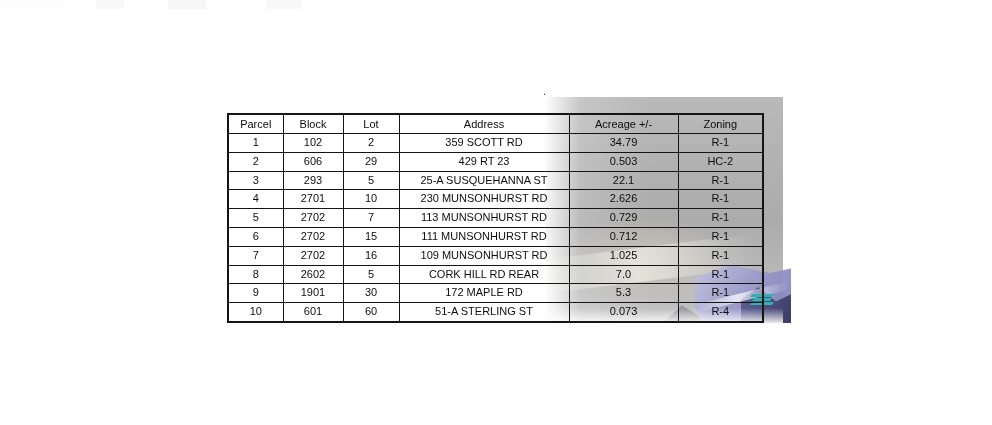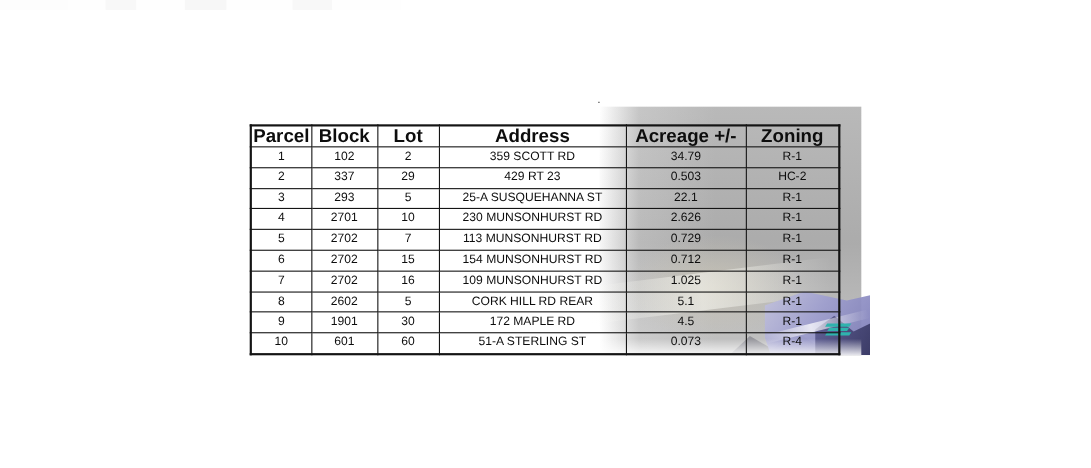--- a/index.html
+++ b/index.html
@@ -71,21 +71,21 @@
   table.parcel-table{
     position:absolute;left:227px;top:113px;width:535px;z-index:2;
     border-collapse:collapse;table-layout:fixed;
     font-size:11px;text-align:center;color:#0d0d0d;
     border:2px solid #141414;
   }
   .parcel-table th,.parcel-table td{
     border:1.5px solid #141414;padding:0;height:17.8px;line-height:17.8px;
     overflow:hidden;white-space:nowrap;background:transparent;font-weight:normal;
   }
-  .parcel-table thead th{font-weight:bold;font-size:17px;height:18px;line-height:18px;text-align:center;}
+  .parcel-table thead th{font-weight:normal;font-size:11px;height:18px;line-height:18px;text-align:center;}
 </style>
 </head>
 <body>
 
 <div class="screen">
 
   <div class="top-strip">
     <span class="seg"></span>
     <span class="seg"></span>
     <span class="seg"></span>
@@ -136,21 +136,21 @@
       <tr>
         <td>1</td>
         <td>102</td>
         <td>2</td>
         <td>359 SCOTT RD</td>
         <td>34.79</td>
         <td>R-1</td>
       </tr>
       <tr>
         <td>2</td>
-        <td>337</td>
+        <td>606</td>
         <td>29</td>
         <td>429 RT 23</td>
         <td>0.503</td>
         <td>HC-2</td>
       </tr>
       <tr>
         <td>3</td>
         <td>293</td>
         <td>5</td>
         <td>25-A SUSQUEHANNA ST</td>
@@ -170,46 +170,46 @@
         <td>2702</td>
         <td>7</td>
         <td>113 MUNSONHURST RD</td>
         <td>0.729</td>
         <td>R-1</td>
       </tr>
       <tr>
         <td>6</td>
         <td>2702</td>
         <td>15</td>
-        <td>154 MUNSONHURST RD</td>
+        <td>111 MUNSONHURST RD</td>
         <td>0.712</td>
         <td>R-1</td>
       </tr>
       <tr>
         <td>7</td>
         <td>2702</td>
         <td>16</td>
         <td>109 MUNSONHURST RD</td>
         <td>1.025</td>
         <td>R-1</td>
       </tr>
       <tr>
         <td>8</td>
         <td>2602</td>
         <td>5</td>
         <td>CORK HILL RD REAR</td>
-        <td>5.1</td>
+        <td>7.0</td>
         <td>R-1</td>
       </tr>
       <tr>
         <td>9</td>
         <td>1901</td>
         <td>30</td>
         <td>172 MAPLE RD</td>
-        <td>4.5</td>
+        <td>5.3</td>
         <td>R-1</td>
       </tr>
       <tr>
         <td>10</td>
         <td>601</td>
         <td>60</td>
         <td>51-A STERLING ST</td>
         <td>0.073</td>
         <td>R-4</td>
       </tr>

